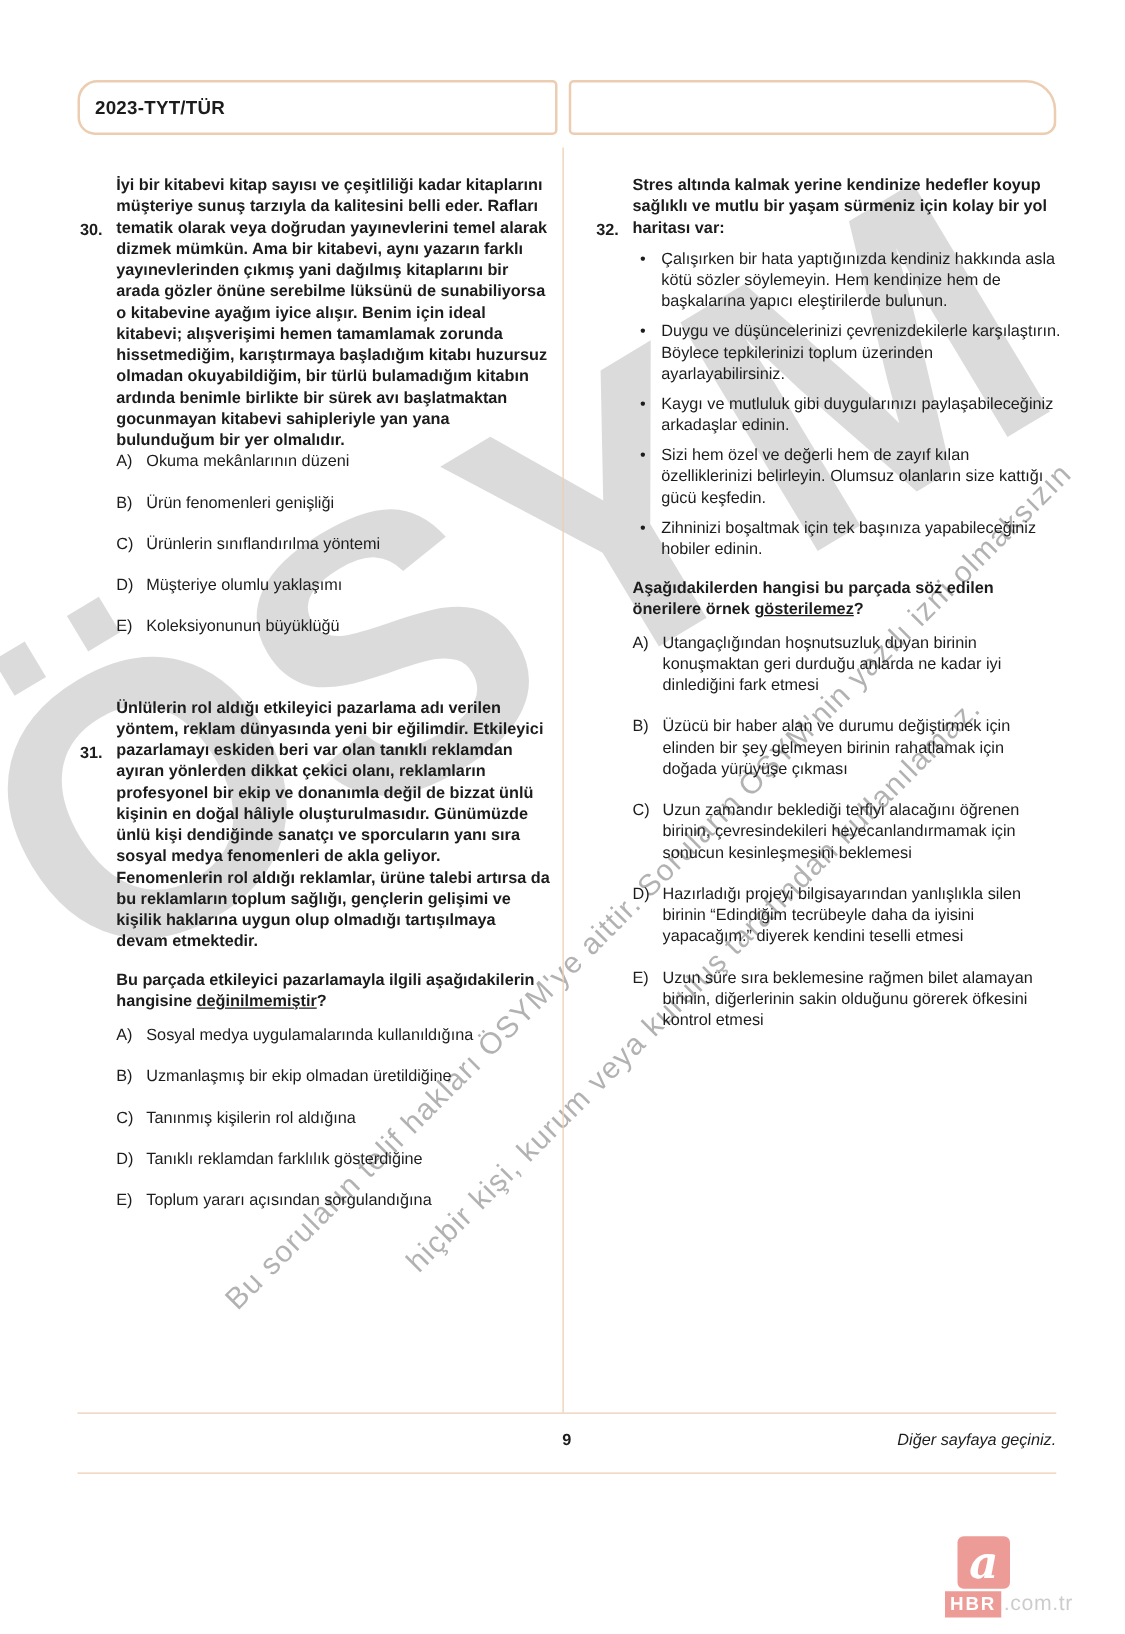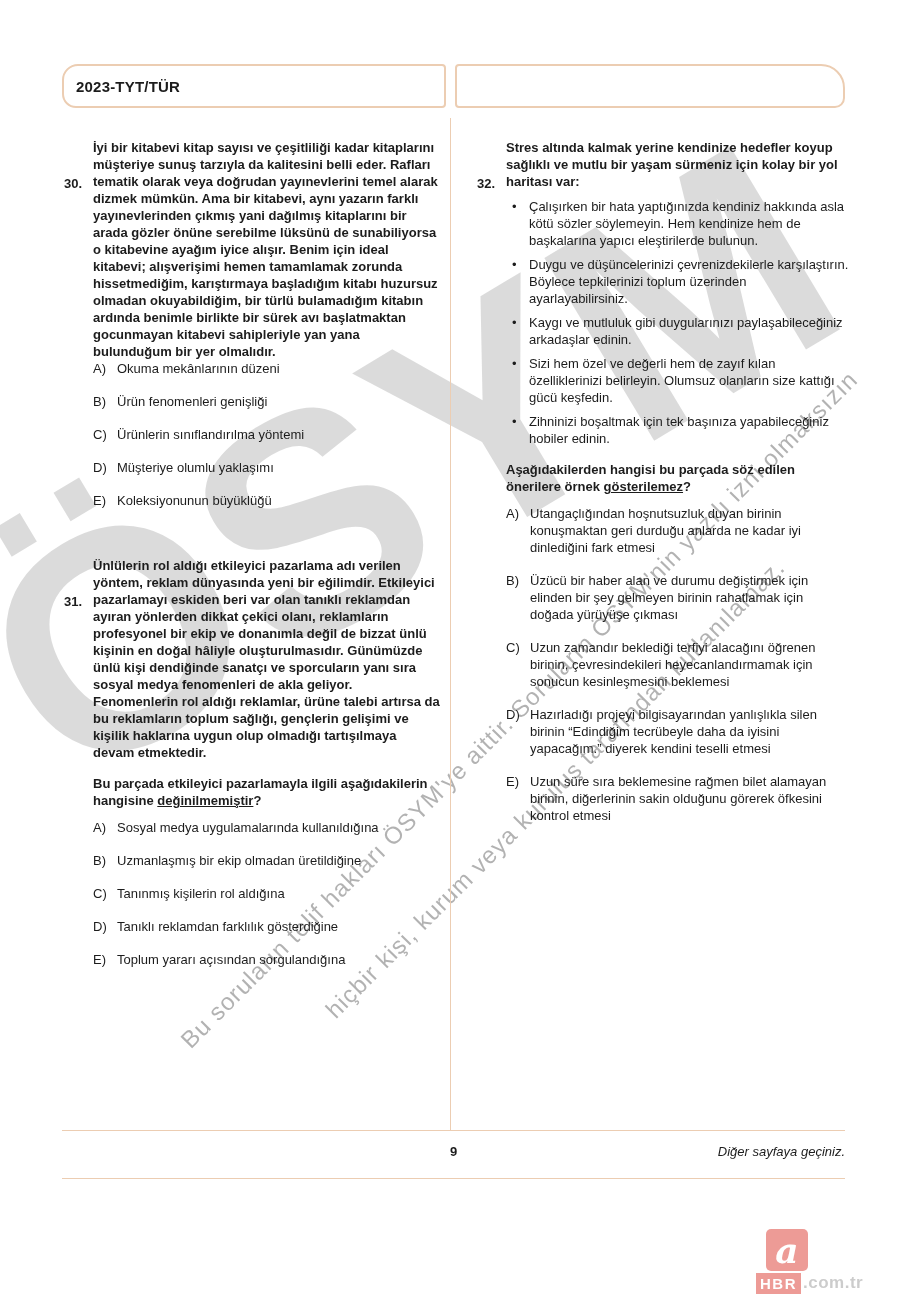--- a/index.html
+++ b/index.html
@@ -59,21 +59,21 @@
     position:absolute; left:20px; top:0; width:42px; height:42px;
     background:var(--logo-red, #dd3a30); color:#fff; border-radius:5px;
     font-family:"DejaVu Serif", serif; font-weight:bold; font-style:italic;
     font-size:36px; line-height:42px; text-align:center;
   }
   .ahbr-row { position:absolute; left:10px; top:44px; display:flex; align-items:flex-start; }
   .ahbr-hbr {
     background:var(--logo-red, #dd3a30); color:#fff; font-weight:bold;
     font-size:15px; padding:2px 4px; letter-spacing:1.5px;
   }
-  .ahbr-domain { color:#9b9b9b; font-weight:bold; font-size:17px; margin-left:2px; letter-spacing:0.5px; }
+  .ahbr-domain { color:#9b9b9b; font-weight:normal; font-size:17px; margin-left:2px; letter-spacing:0.5px; }
 </style>
 </head>
 <body>
 
 <div class="page">
 
   <div class="wm-osym">ÖSYM</div>
   <div class="wm-line wm-line1">Bu soruların telif hakları ÖSYM'ye aittir. Soruların ÖSYM'nin yazılı izni olmaksızın</div>
   <div class="wm-line wm-line2">hiçbir kişi, kurum veya kuruluş tarafından kullanılamaz.</div>
 

